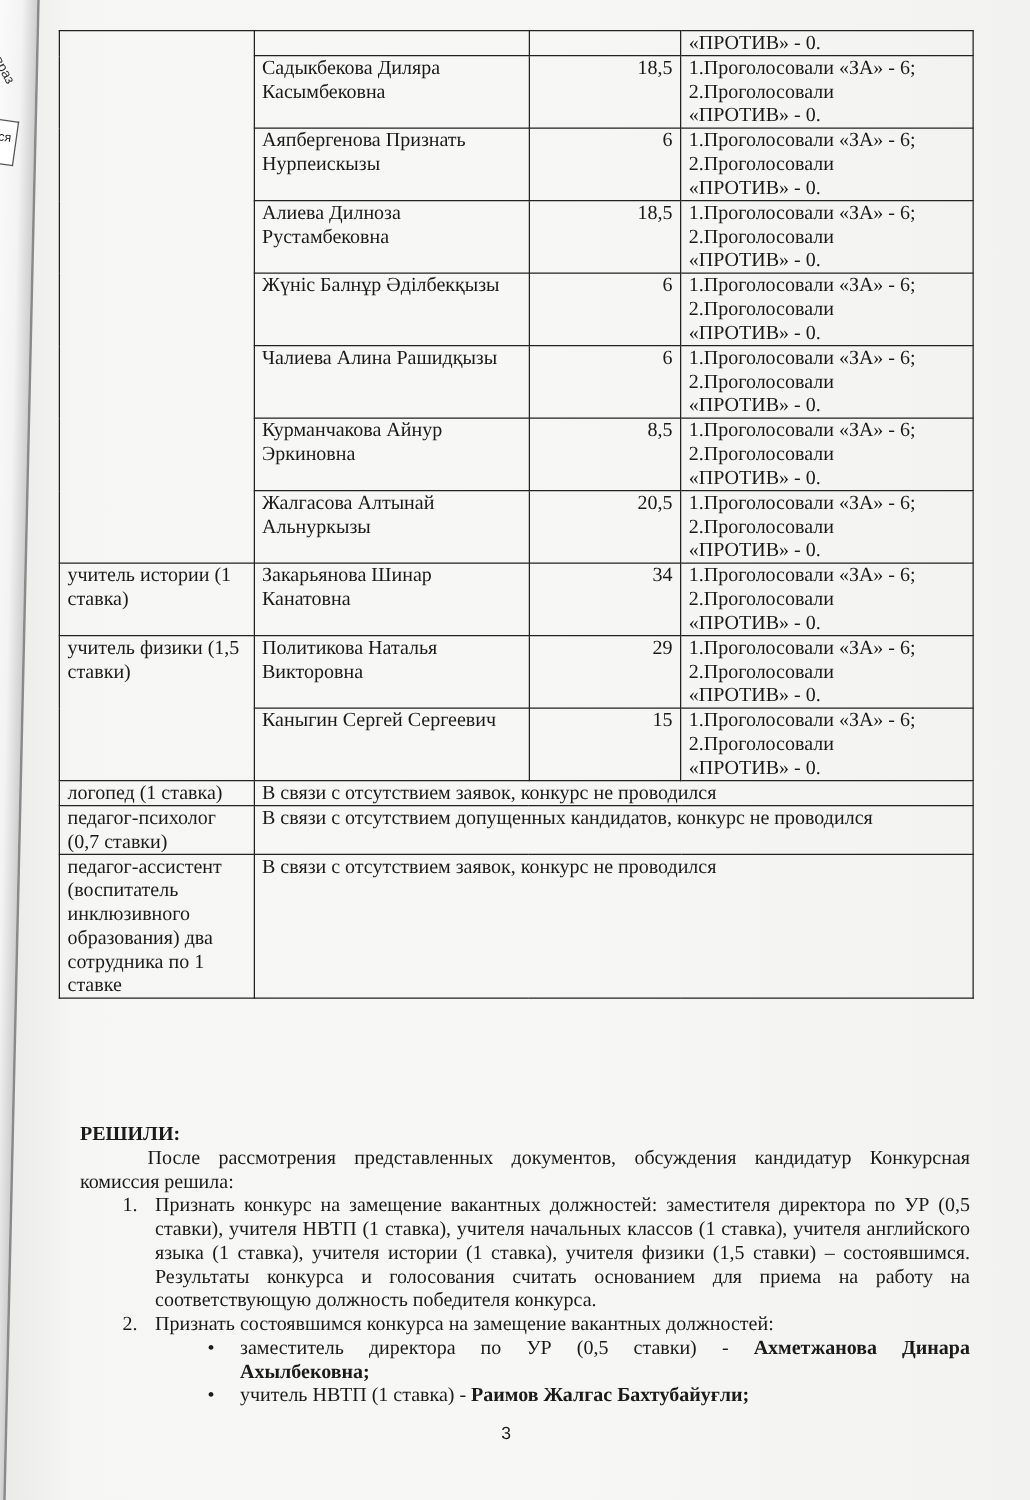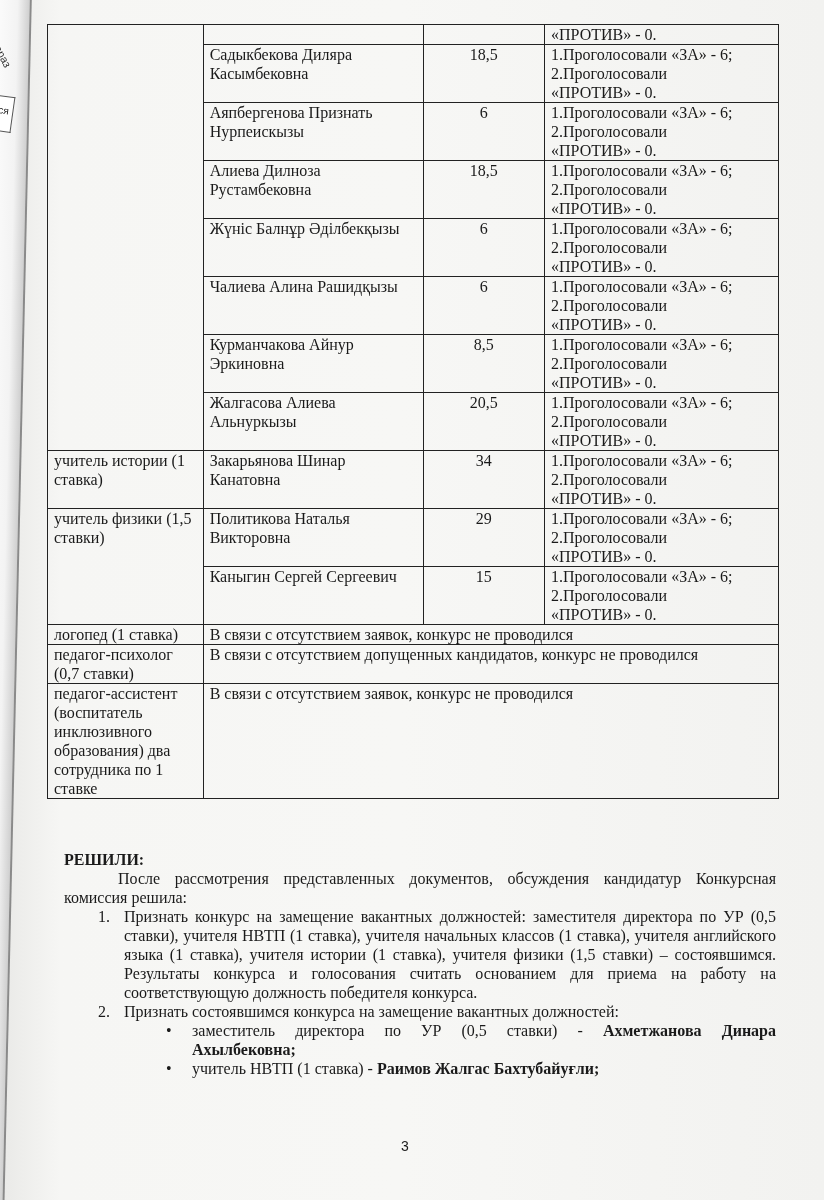--- a/index.html
+++ b/index.html
@@ -35,28 +35,28 @@
     table.main {
       position: absolute; left: 47px; top: 24px; width: 732px;
       border-collapse: collapse;
       font-size: 16px; line-height: 19px;
     }
     table.main td {
       border: 1.3px solid #222; vertical-align: top; padding: 0 6px;
     }
     td.c-pos { width: 142px; }
     td.c-name { width: 206px; padding-left: 8px; }
-    td.c-score { width: 108px; text-align: center; }
+    td.c-score { width: 108px; text-align: right; }
     td.c-vote { width: 220px; padding-left: 8px; }
     td.c-note { padding-left: 8px; }
     .r-short td { height: 19px; }
     .r-std td { height: 57px; }
 
     .decided {
-      position: absolute; left: 64px; top: 850px; width: 712px;
+      position: absolute; left: 64px; top: 898px; width: 712px;
       font-size: 16px; line-height: 19px; text-align: justify;
     }
     .decided-title { font-weight: bold; }
     .decided-intro { text-indent: 54px; margin: 0; }
     ol.decisions { margin: 0; padding-left: 50px; }
     ol.decisions li { padding-left: 10px; }
     ul.winners { margin: 0; padding-left: 56px; list-style: none; }
     ul.winners li { position: relative; padding-left: 12px; }
     ul.winners li::before {
       content: "•"; position: absolute; left: -14px; top: 0;
@@ -134,21 +134,21 @@
       <tr class="r-std">
         <td class="c-name">Курманчакова Айнур Эркиновна</td>
         <td class="c-score">8,5</td>
         <td class="c-vote">
             <div>1.Проголосовали «ЗА» - 6;</div>
             <div>2.Проголосовали</div>
             <div>«ПРОТИВ» - 0.</div>
           </td>
       </tr>
       <tr class="r-std">
-        <td class="c-name">Жалгасова Алиева Альнуркызы</td>
+        <td class="c-name">Жалгасова Алтынай Альнуркызы</td>
         <td class="c-score">20,5</td>
         <td class="c-vote">
             <div>1.Проголосовали «ЗА» - 6;</div>
             <div>2.Проголосовали</div>
             <div>«ПРОТИВ» - 0.</div>
           </td>
       </tr>
       <tr class="r-std">
         <td class="c-pos">учитель истории (1 ставка)</td>
         <td class="c-name">Закарьянова Шинар Канатовна</td>

